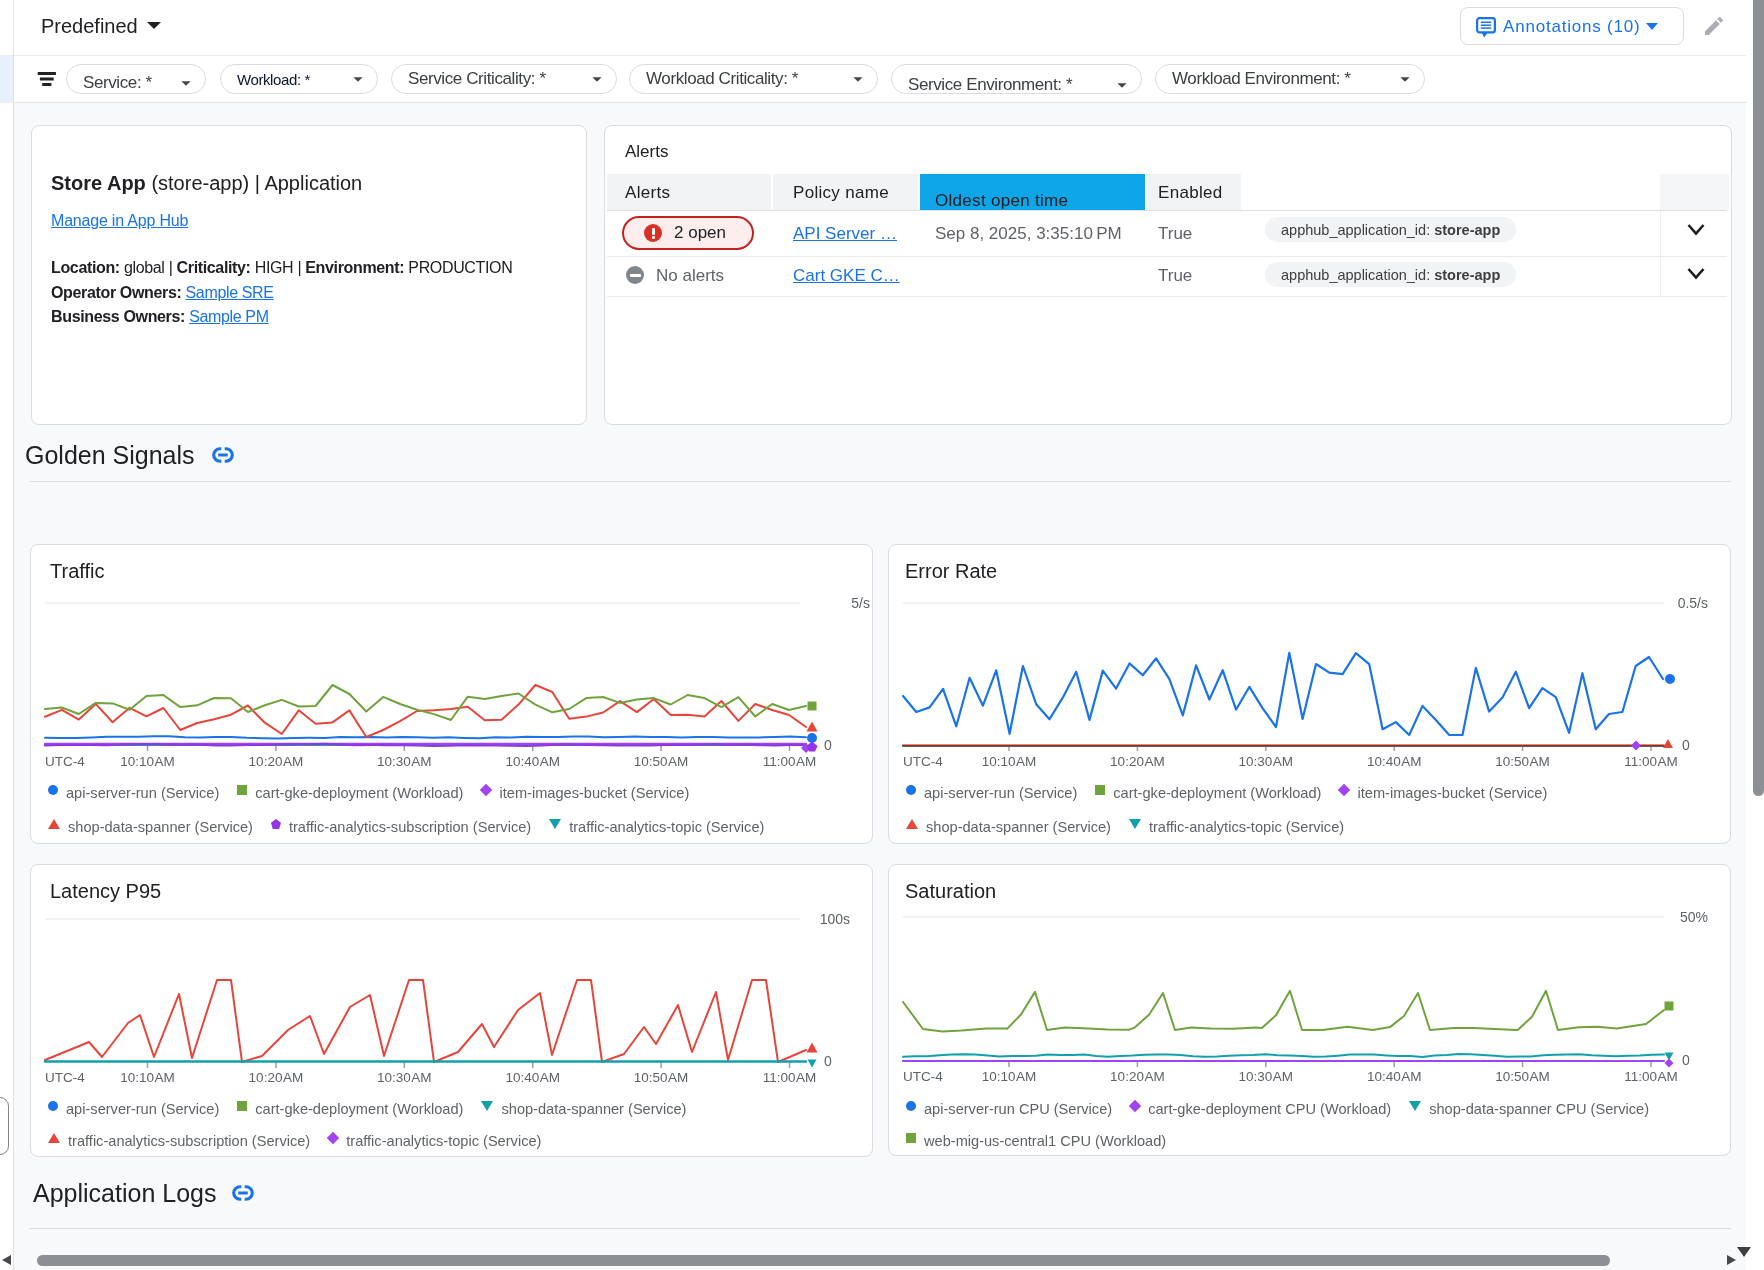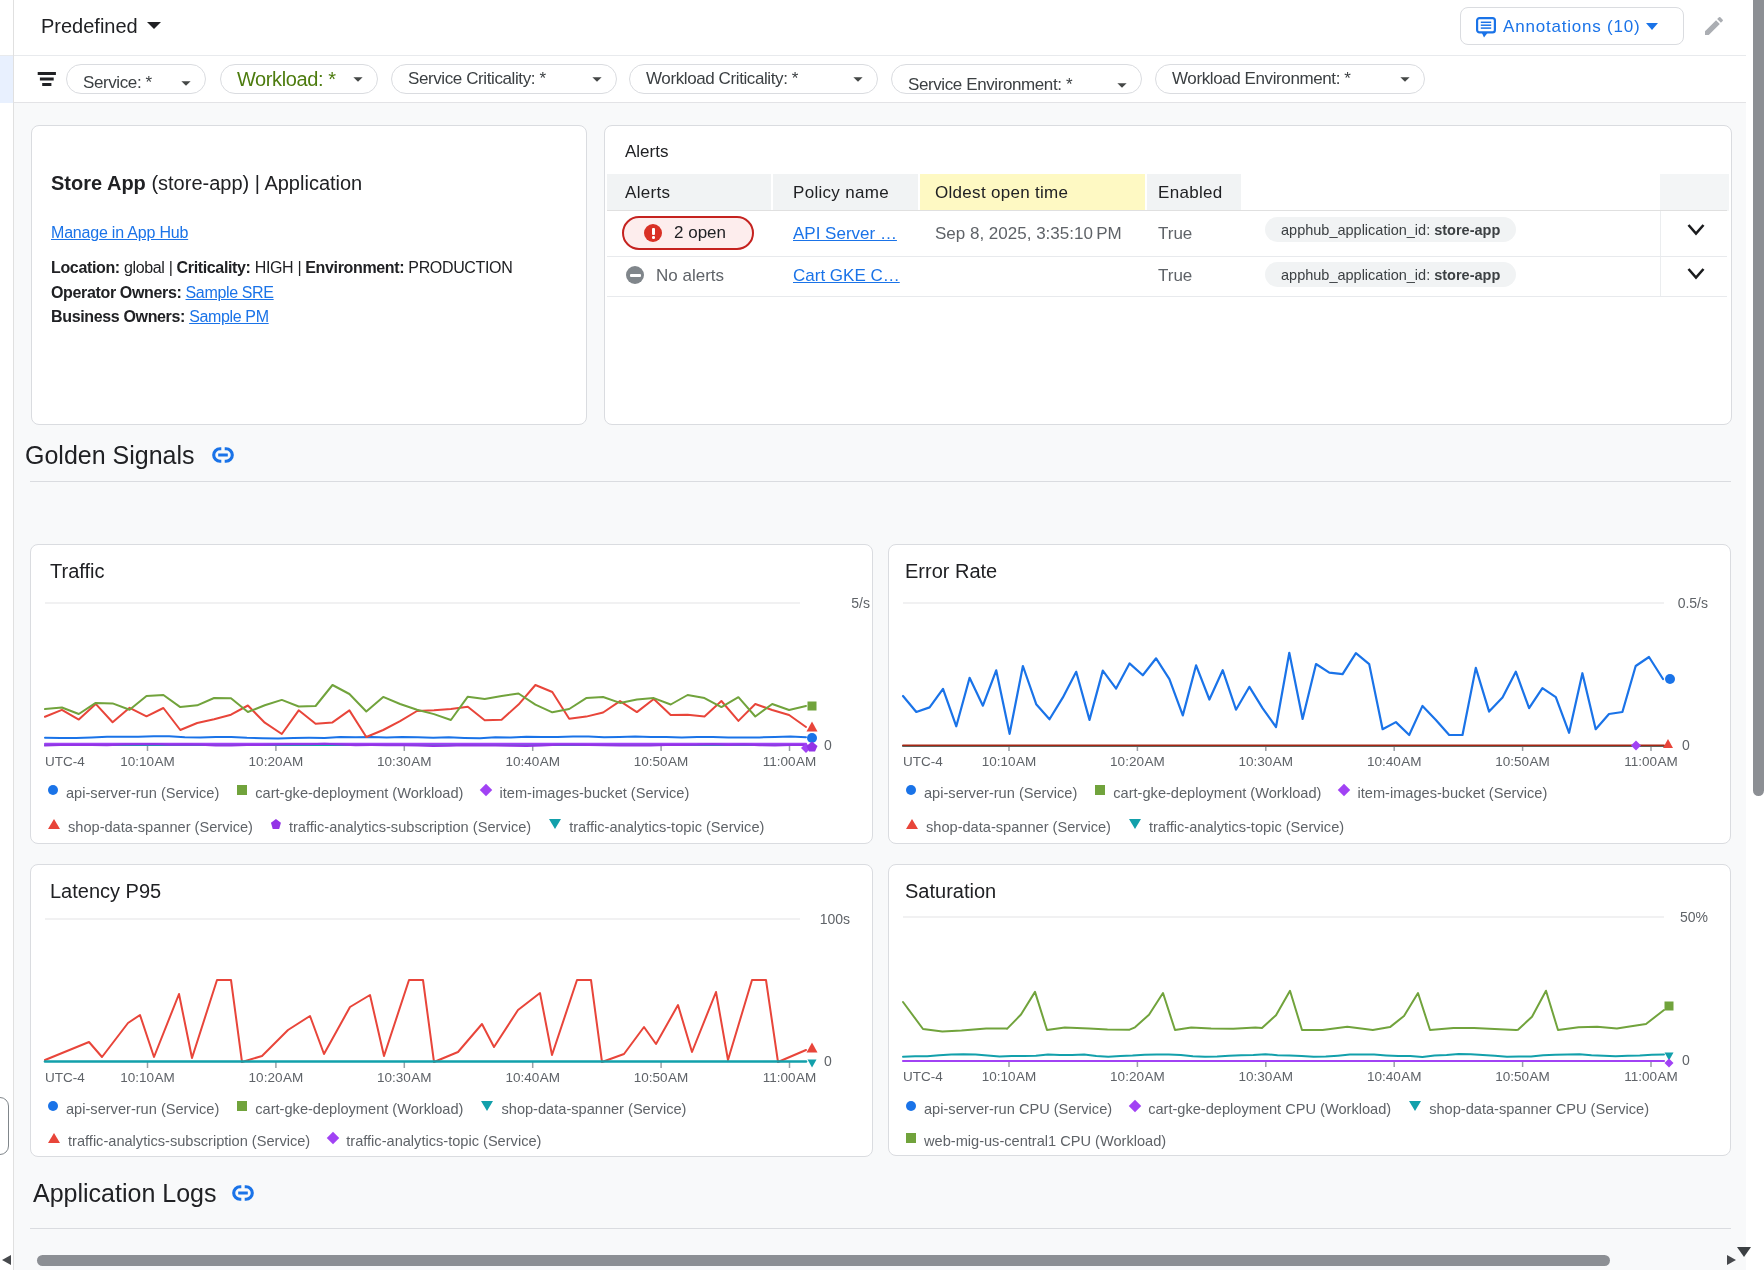--- a/index.html
+++ b/index.html
@@ -37,21 +37,21 @@
 <svg class="abs" style="left:37px;top:71px" width="20" height="16" viewBox="0 0 20 16">
 <rect x="0.7" y="1" width="18.2" height="3" fill="#202124"></rect>
 <rect x="2.9" y="6.5" width="13.8" height="3" fill="#202124"></rect>
 <rect x="5.2" y="12" width="9.2" height="3" fill="#202124"></rect>
     </svg>
 <div class="abs" style="left:66px;top:64px;width:140px;height:30px;border:1px solid #dadce0;border-radius:15px;background:#fff;display:flex;align-items:center;justify-content:space-between;padding:8px 14px 0 16px">
 <span style="font-size:17px;font-weight:500;letter-spacing:-0.4px;color:#3c4043;white-space:nowrap">Service: *</span>
 <span class="caret" style="transform:scale(.92);border-top-color:#444746"></span>
     </div>
 <div class="abs" style="left:220px;top:64px;width:158px;height:30px;border:1px solid #dadce0;border-radius:15px;background:#fff;display:flex;align-items:center;justify-content:space-between;padding:0 14px 0 16px">
-<span style="font-size:20px;font-weight:500;letter-spacing:-0.4px;color:#4d7c0f;white-space:nowrap">Workload: *</span>
+<span style="font-size:15px;font-weight:500;letter-spacing:-0.4px;color:#0f172a;white-space:nowrap">Workload: *</span>
 <span class="caret" style="transform:scale(.92);border-top-color:#444746"></span>
     </div>
 <div class="abs" style="left:391px;top:64px;width:226px;height:30px;border:1px solid #dadce0;border-radius:15px;background:#fff;display:flex;align-items:center;justify-content:space-between;padding:0 14px 0 16px">
 <span style="font-size:17px;font-weight:500;letter-spacing:-0.4px;color:#3c4043;white-space:nowrap">Service Criticality: *</span>
 <span class="caret" style="transform:scale(.92);border-top-color:#444746"></span>
     </div>
 <div class="abs" style="left:629px;top:64px;width:249px;height:30px;border:1px solid #dadce0;border-radius:15px;background:#fff;display:flex;align-items:center;justify-content:space-between;padding:0 14px 0 16px">
 <span style="font-size:17px;font-weight:500;letter-spacing:-0.4px;color:#3c4043;white-space:nowrap">Workload Criticality: *</span>
 <span class="caret" style="transform:scale(.92);border-top-color:#444746"></span>
     </div>
@@ -59,35 +59,35 @@
 <span style="font-size:17px;font-weight:500;letter-spacing:-0.4px;color:#3c4043;white-space:nowrap">Service Environment: *</span>
 <span class="caret" style="transform:scale(.92);border-top-color:#444746"></span>
     </div>
 <div class="abs" style="left:1155px;top:64px;width:270px;height:30px;border:1px solid #dadce0;border-radius:15px;background:#fff;display:flex;align-items:center;justify-content:space-between;padding:0 14px 0 16px">
 <span style="font-size:17px;font-weight:500;letter-spacing:-0.4px;color:#3c4043;white-space:nowrap">Workload Environment: *</span>
 <span class="caret" style="transform:scale(.92);border-top-color:#444746"></span>
     </div>
 <div class="abs" style="left:13px;top:0;width:1px;height:1270px;background:#e0e0e0"></div>
 <div class="card" style="left:31px;top:125px;width:556px;height:300px"></div>
 <div class="abs" style="left:51px;top:172px;font-size:20px;color:#202124"><b>Store App</b> (store-app) | Application</div>
-<div class="abs" style="left:51px;top:224px;font-size:16px;letter-spacing:-0.2px"><a href="#">Manage in App Hub</a></div>
+<div class="abs" style="left:51px;top:212px;font-size:16px;letter-spacing:-0.2px"><a href="#">Manage in App Hub</a></div>
 <div class="abs" style="left:51px;top:256px;font-size:16px;letter-spacing:-0.35px;color:#202124;line-height:24.6px">
 <div><b>Location:</b> global | <b>Criticality:</b> HIGH | <b>Environment:</b> PRODUCTION</div>
 <div><b>Operator Owners:</b> <a href="#">Sample SRE</a></div>
 <div><b>Business Owners:</b> <a href="#">Sample PM</a></div>
 </div>
 <div class="card" style="left:604px;top:125px;width:1128px;height:300px"></div>
 <div class="abs" style="left:625px;top:142px;font-size:17px;color:#202124">Alerts</div>
 <div class="abs" style="left:607px;top:174px;width:164px;height:37px;background:#f1f3f4;display:flex;align-items:center;font-size:17px;font-weight:500;letter-spacing:0.3px;color:#202124">
       <span style="padding-left:18px">Alerts</span>
     </div>
 <div class="abs" style="left:773px;top:174px;width:145px;height:37px;background:#f1f3f4;display:flex;align-items:center;font-size:17px;font-weight:500;letter-spacing:0.3px;color:#202124">
       <span style="padding-left:20px">Policy name</span>
     </div>
-<div class="abs" style="left:920px;top:174px;width:225px;height:37px;background:#fef9c3;display:flex;align-items:center;font-size:17px;font-weight:500;letter-spacing:0.3px;color:#202124">
+<div class="abs" style="left:920px;top:174px;width:225px;height:37px;background:#0ea5e9;display:flex;align-items:flex-end;font-size:17px;font-weight:500;letter-spacing:0.3px;color:#202124">
       <span style="padding-left:15px">Oldest open time</span>
     </div>
 <div class="abs" style="left:1147px;top:174px;width:94px;height:37px;background:#f1f3f4;display:flex;align-items:center;font-size:17px;font-weight:500;letter-spacing:0.3px;color:#202124">
       <span style="padding-left:11px">Enabled</span>
     </div>
 <div class="abs" style="left:1660px;top:174px;width:69px;height:37px;background:#f3f5f6"></div>
 <div class="abs" style="left:1660px;top:211px;width:1px;height:85px;background:#ebedef"></div>
 <div class="abs" style="left:607px;top:210px;width:1120px;height:1px;background:#e0e0e0"></div>
 <div class="abs" style="left:607px;top:256px;width:1120px;height:1px;background:#e8eaed"></div>
 <div class="abs" style="left:607px;top:296px;width:1120px;height:1px;background:#e8eaed"></div>

